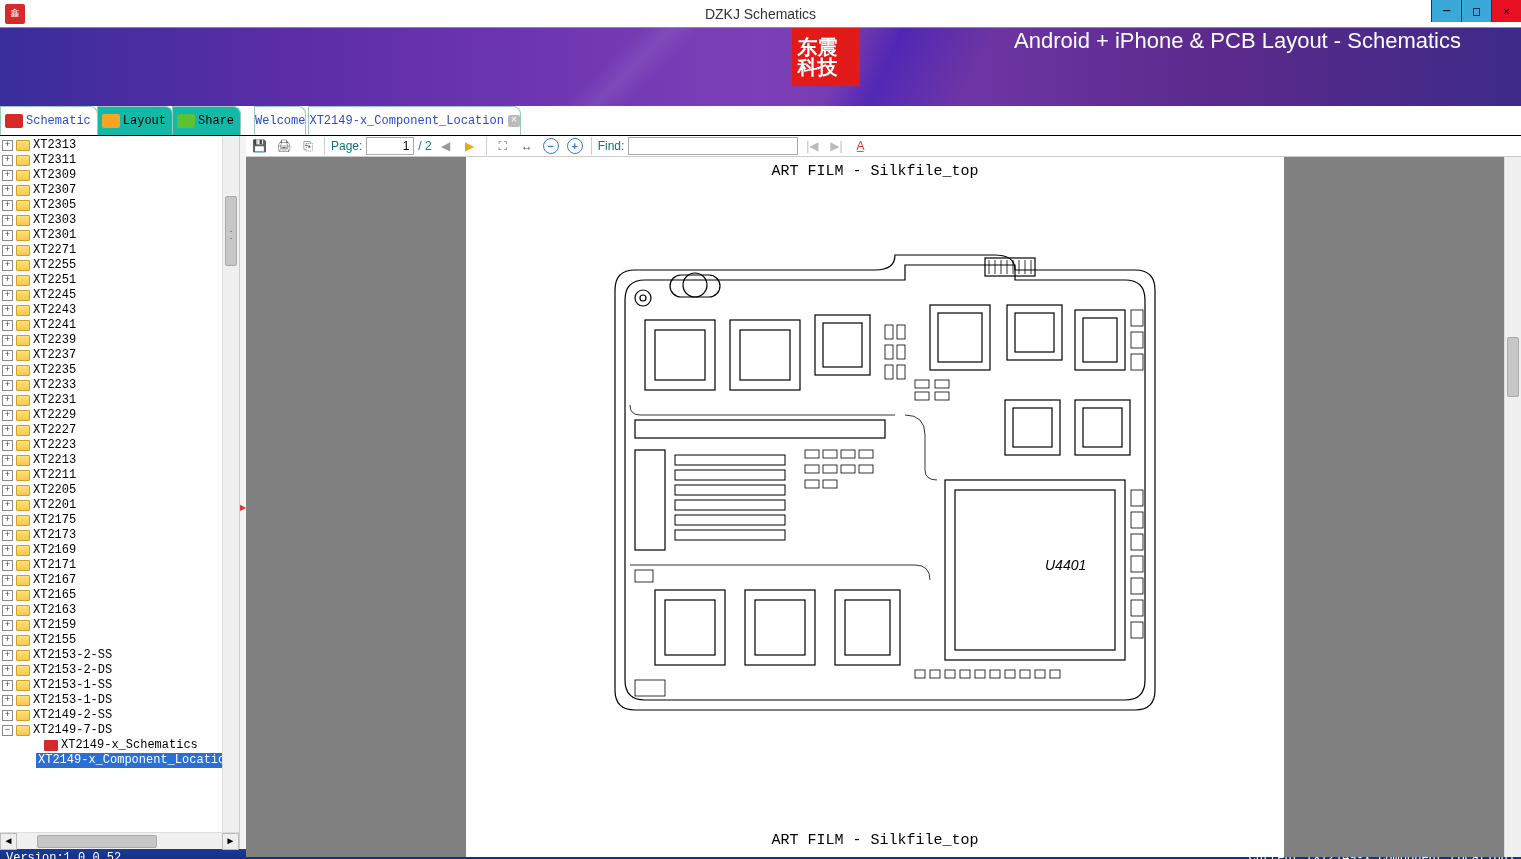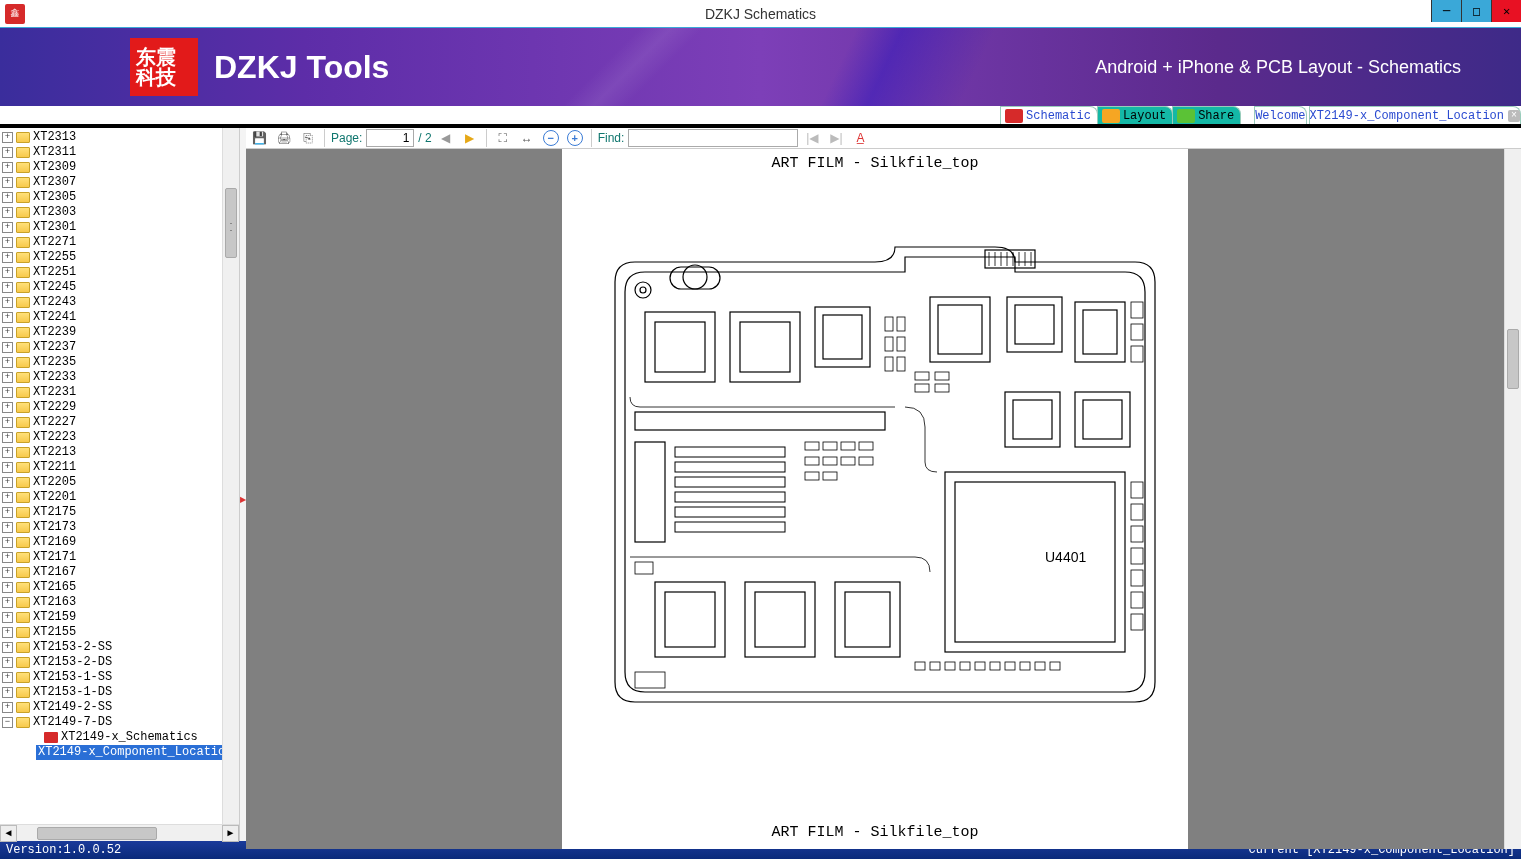--- a/index.html
+++ b/index.html
@@ -9,28 +9,28 @@
 .titlebar { height: 28px; background: #fff; border-bottom: 1px solid #3aa8d8; display: flex; align-items: center; position: relative; }
 .titlebar .app-icon { width: 20px; height: 20px; margin-left: 5px; background: #d62a2a; border-radius: 2px; display: flex; align-items: center; justify-content: center; color: #fff; font-size: 9px; }
 .titlebar .title-text { position:absolute; left:50%; transform:translateX(-50%); font-size: 14px; color: #333; }
 .titlebar .win-controls { position: absolute; right: 0; top: 0; display: flex; }
 .titlebar .win-btn { width: 30px; height: 22px; display: flex; align-items: center; justify-content: center; border-left: 1px solid #333; font-family: monospace; font-weight: bold; cursor: pointer; }
 .titlebar .win-btn.min { background: #3aa8d8; }
 .titlebar .win-btn.max { background: #3aa8d8; }
 .titlebar .win-btn.close { background: #e81123; color: #000; }
 
 
-.banner { height: 78px; background: linear-gradient(90deg, #3a2d9c 0%, #5d2da8 20%, #7d3fb8 50%, #5b2a8c 80%, #3e2a88 100%); display: flex; align-items: center; color: #fff; position: relative; overflow: hidden; }
+.banner { height: 78px; background: linear-gradient(90deg, #3a2d9c 0%, #5d2da8 20%, #7d3fb8 50%, #5b2a8c 80%, #3e2a88 100%); display: flex; align-items: center; color: #fff; position: relative; overflow: hidden; flex-direction: column; }
 .banner::before { content:""; position:absolute; left:0; top:0; width:100%; height:100%; background: linear-gradient(135deg, transparent 40%, rgba(255,255,255,0.08) 42%, transparent 44%), linear-gradient(115deg, transparent 55%, rgba(0,0,200,0.3) 58%, transparent 64%); }
 .banner .logo-box { margin-left: 130px; width: 68px; height: 58px; background: #e21a1a; display: flex; flex-wrap: wrap; align-items: center; justify-content: center; color:#fff; font-size:20px; line-height:1; font-weight:bold; padding:6px; z-index:1; }
 .banner .brand { font-size: 32px; font-weight: 600; margin-left: 16px; z-index:1; }
-.banner .tagline { position: absolute; right: 60px; font-size: 18px; font-weight: 400; z-index:1; }
-
-
-.tabstrip { height: 22px; background: #fff; display: flex; align-items: stretch; border-bottom: 4px solid #000000; font-family: "Courier New", monospace; font-size: 12px; justify-content: flex-end; }
+.banner .tagline { position: absolute; right: 60px; font-size: 22px; font-weight: 400; z-index:1; }
+
+
+.tabstrip { height: 30px; background: #fff; display: flex; align-items: stretch; border-bottom: 1px solid #000000; font-family: "Courier New", monospace; font-size: 12px; }
 .tabstrip .big-tab { display: flex; align-items: center; padding: 0 6px 0 4px; border: 1px solid #9cb; border-bottom: none; border-top-right-radius: 8px; background: #14b8a6; margin-right: -1px; cursor: pointer; }
 .tabstrip .big-tab.active { background: #fff; color: #2a4ad0; }
 .tabstrip .big-tab .tico { width: 18px; height: 14px; margin-right: 3px; border-radius:2px; display:inline-block; }
 .tico.pdf { background: #d62a2a; }
 .tico.pads { background: #f6a623; }
 .tico.share { background: #5bc236; }
 .tabstrip .doc-tab { display: flex; align-items: center; padding: 0 0; border: 1px solid #9cb; border-bottom: none; border-top-right-radius: 8px; background: #fdfdfd; cursor: pointer; color: #2a4ad0; margin-left: 2px; }
 .tabstrip .doc-tab.active { background: #fff; }
 .tabstrip .doc-tab .x { margin-left: 4px; width:12px; height:12px; background:#bbb; color:#fff; font-size:10px; line-height:12px; text-align:center; border-radius:2px; }
 
@@ -69,26 +69,26 @@
 .toolbar .find-input { width:170px; height:18px; border:1px solid #aaa; padding:0 4px; font-size:12px; }
 .toolbar .lbl { color:#0f766e; }
 .toolbar .nav-arrow.left { color:#999; }
 .toolbar .nav-arrow.right { color:#e6a817; }
 .toolbar .circ { width:16px; height:16px; border:1px solid #3a7bd5; border-radius:50%; display:flex; align-items:center; justify-content:center; font-size:11px; color:#3a7bd5; font-weight:bold; }
 
 .doc-area { flex:1; background:#808080; display:flex; position:relative; }
 .doc-scroll { width:17px; background:#f0f0f0; border-left:1px solid #ddd; position:relative; }
 .doc-scroll .dthumb { position:absolute; left:2px; right:2px; top:180px; height:60px; background:#c7c7c7; border:1px solid #aaa; border-radius:2px; }
 .page-canvas { flex:1; display:flex; flex-direction:column; align-items:center; overflow:hidden; }
-.page-paper { width: 626px; background:#fff; margin-top:0; padding: 6px 10px 30px 10px; height: 700px; position:relative; }
+.page-paper { width: 818px; background:#fff; margin-top:0; padding: 6px 10px 30px 10px; height: 700px; position:relative; }
 .art-title { font-family: "Courier New", monospace; font-size: 15px; text-align:center; color:#000; }
 .art-title.top { margin-bottom: 70px; }
 .art-title.bottom { position:absolute; bottom:8px; left:0; right:0; }
 
-.pcb { width: 600px; height: 480px; margin: 0 auto; position:relative; }
+.pcb { width: 600px; height: 480px; margin: 0 auto; position:relative;font-style:italic; }
 .pcb svg { width:100%; height:100%; }
 
 
 .statusbar { height: 18px; background: linear-gradient(#1a3a9a,#0a2a7a); color:#fff; display:flex; align-items:center; font-family:"Courier New",monospace; font-size:12px; padding:0 6px; }
 .statusbar .right { margin-left:auto; }
 </style>
 </head>
 <body>
 
 <div class="titlebar">
@@ -96,21 +96,20 @@
   <div class="title-text">DZKJ Schematics</div>
   <div class="win-controls">
     <div class="win-btn min">─</div>
     <div class="win-btn max">□</div>
     <div class="win-btn close">✕</div>
   </div>
 </div>
 
 <div class="banner">
   <div class="logo-box">东震科技</div>
-  <div class="brand">DZKJ Tools</div>
   <div class="tagline">Android + iPhone &amp; PCB Layout - Schematics</div>
 </div>
 
 <div class="tabstrip">
   <div class="big-tab active">
     <span class="tico pdf"></span>
     <span>Schematic</span>
   </div>
   <div class="big-tab">
     <span class="tico pads"></span>

